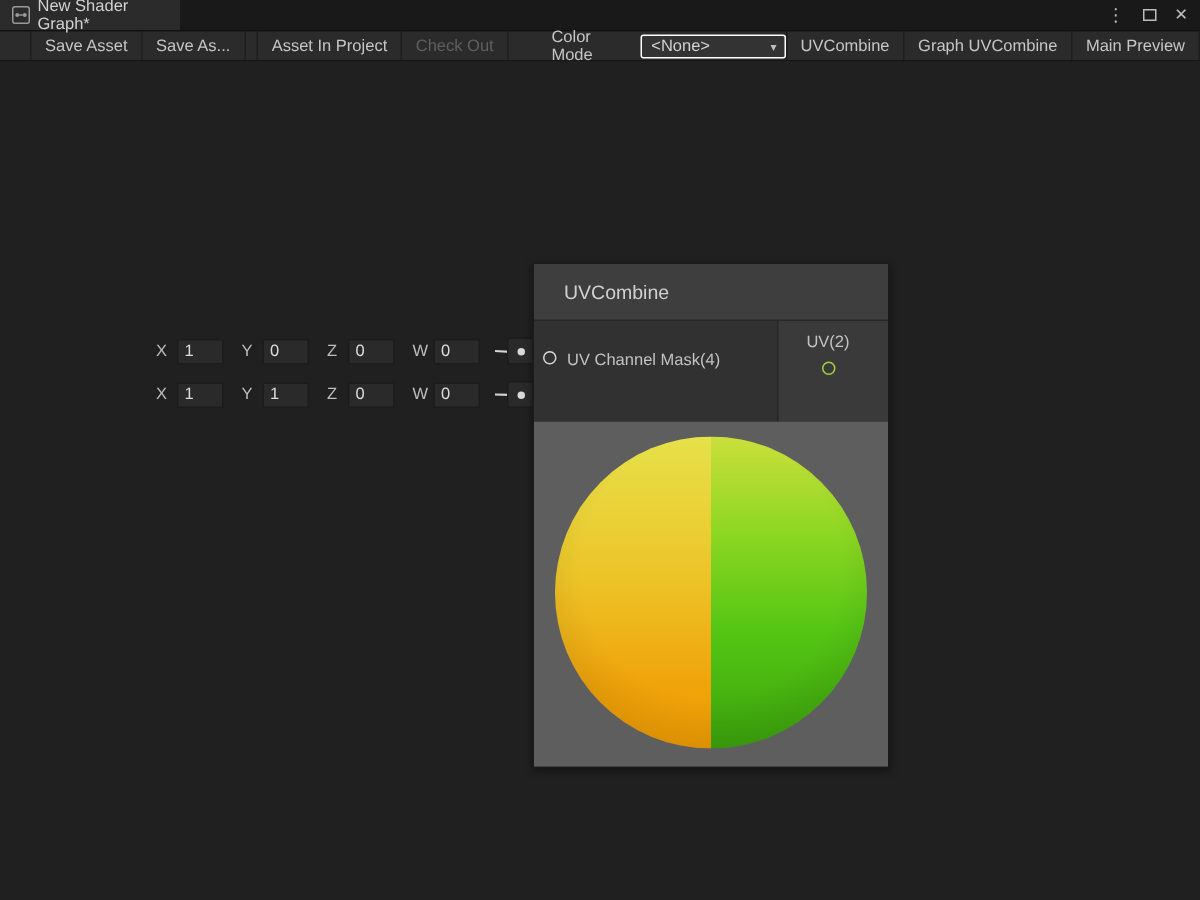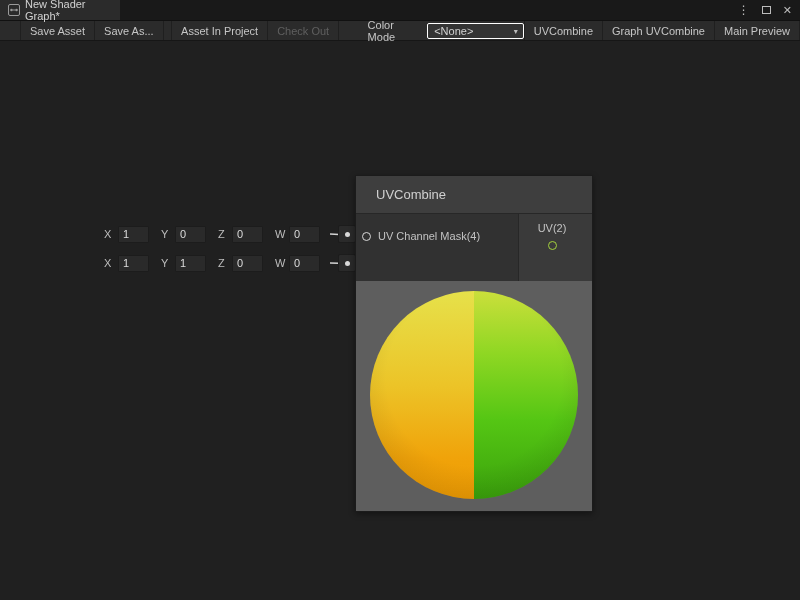--- a/index.html
+++ b/index.html
@@ -82,21 +82,21 @@
     background:#313131; border:1px solid #1b1b1b; border-radius:2px;
     box-shadow:0 2px 6px rgba(0,0,0,0.4);
   }
   .node-header {
     height:38px; background:#3e3e3e; border-bottom:1px solid #272727;
     display:flex; align-items:center; padding-left:20px;
     font-size:13px; color:#d0d0d0;
   }
   .node-ports { height:67px; display:flex; }
   .in-col { flex:1; background:#313131; padding-top:8px; }
-  .port-row { height:28px; display:flex; align-items:center; padding-left:6px; gap:7px; }
+  .port-row { height:28px; display:flex; padding-left:6px; gap:7px;margin-top:12px; }
   .port-circle {
     width:9px; height:9px; border-radius:50%; border:1px solid #d8d8d8;
     background:transparent; flex:0 0 auto;
   }
   .port-label { color:#c2c2c2; }
   .out-col {
     width:74px; background:#3a3a3a; border-left:1px solid #272727; padding-top:8px;
   }
   .out-row { height:28px; display:flex; align-items:center; justify-content:flex-end; padding-right:7px; gap:7px;flex-direction:column; }
   .port-circle.out { border-color:#a4d13d; }

